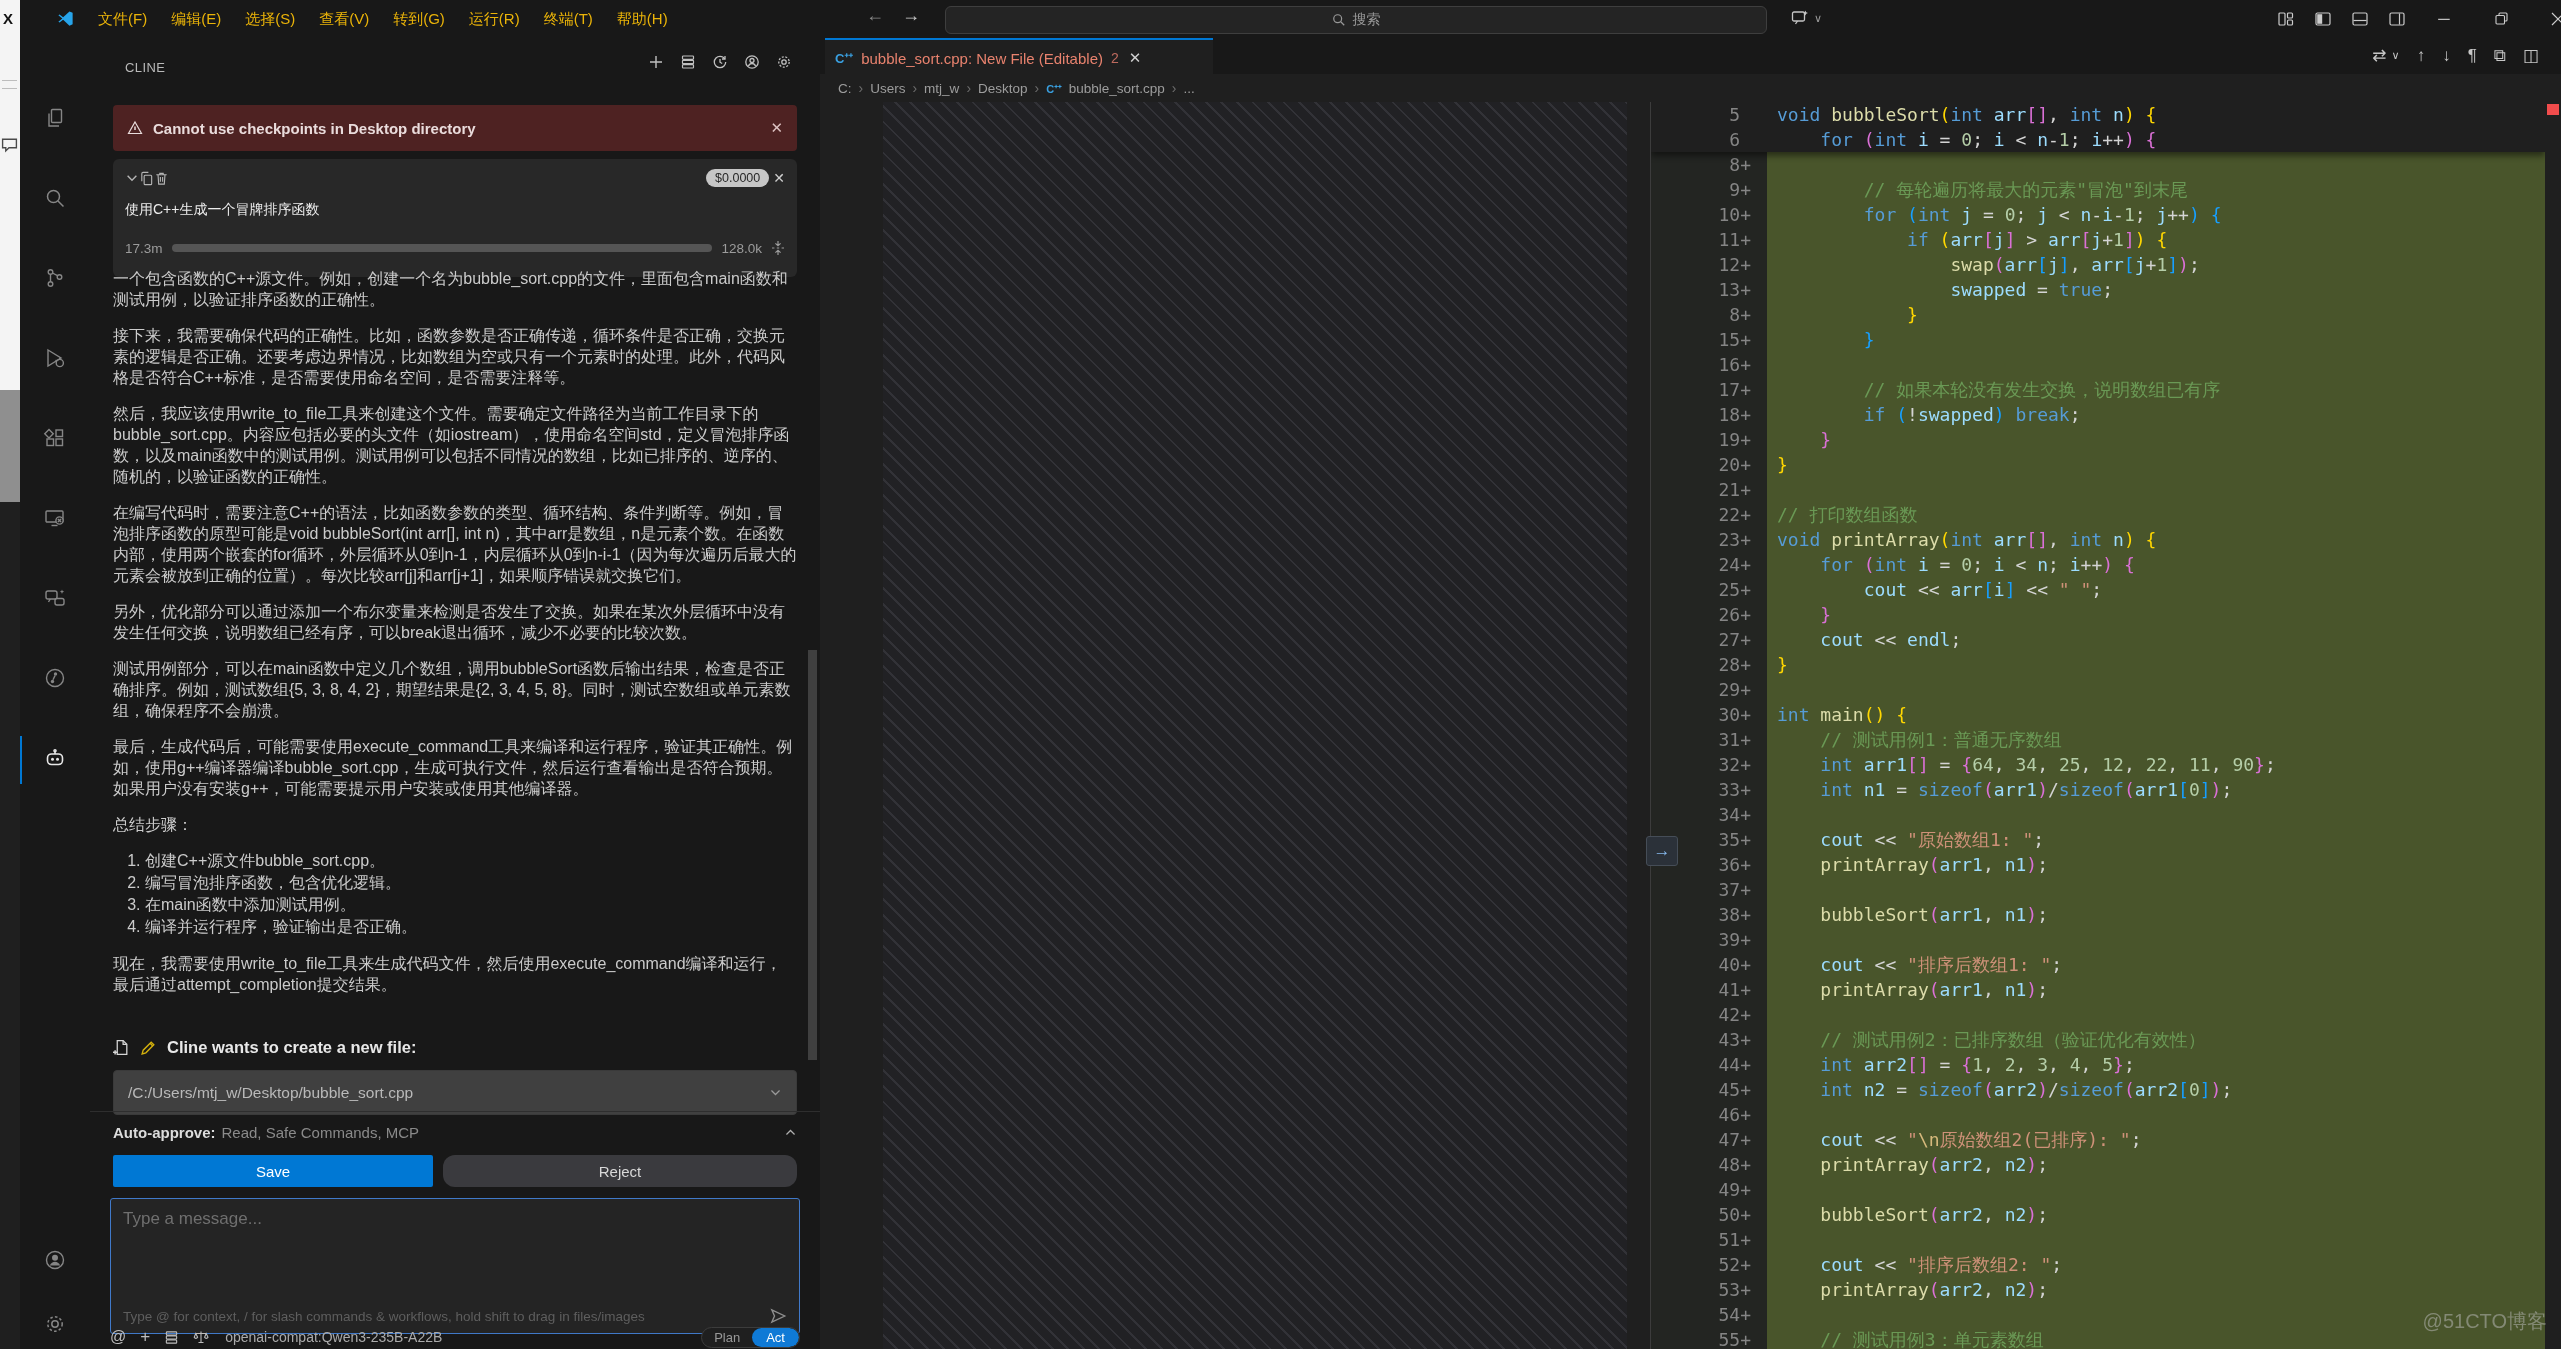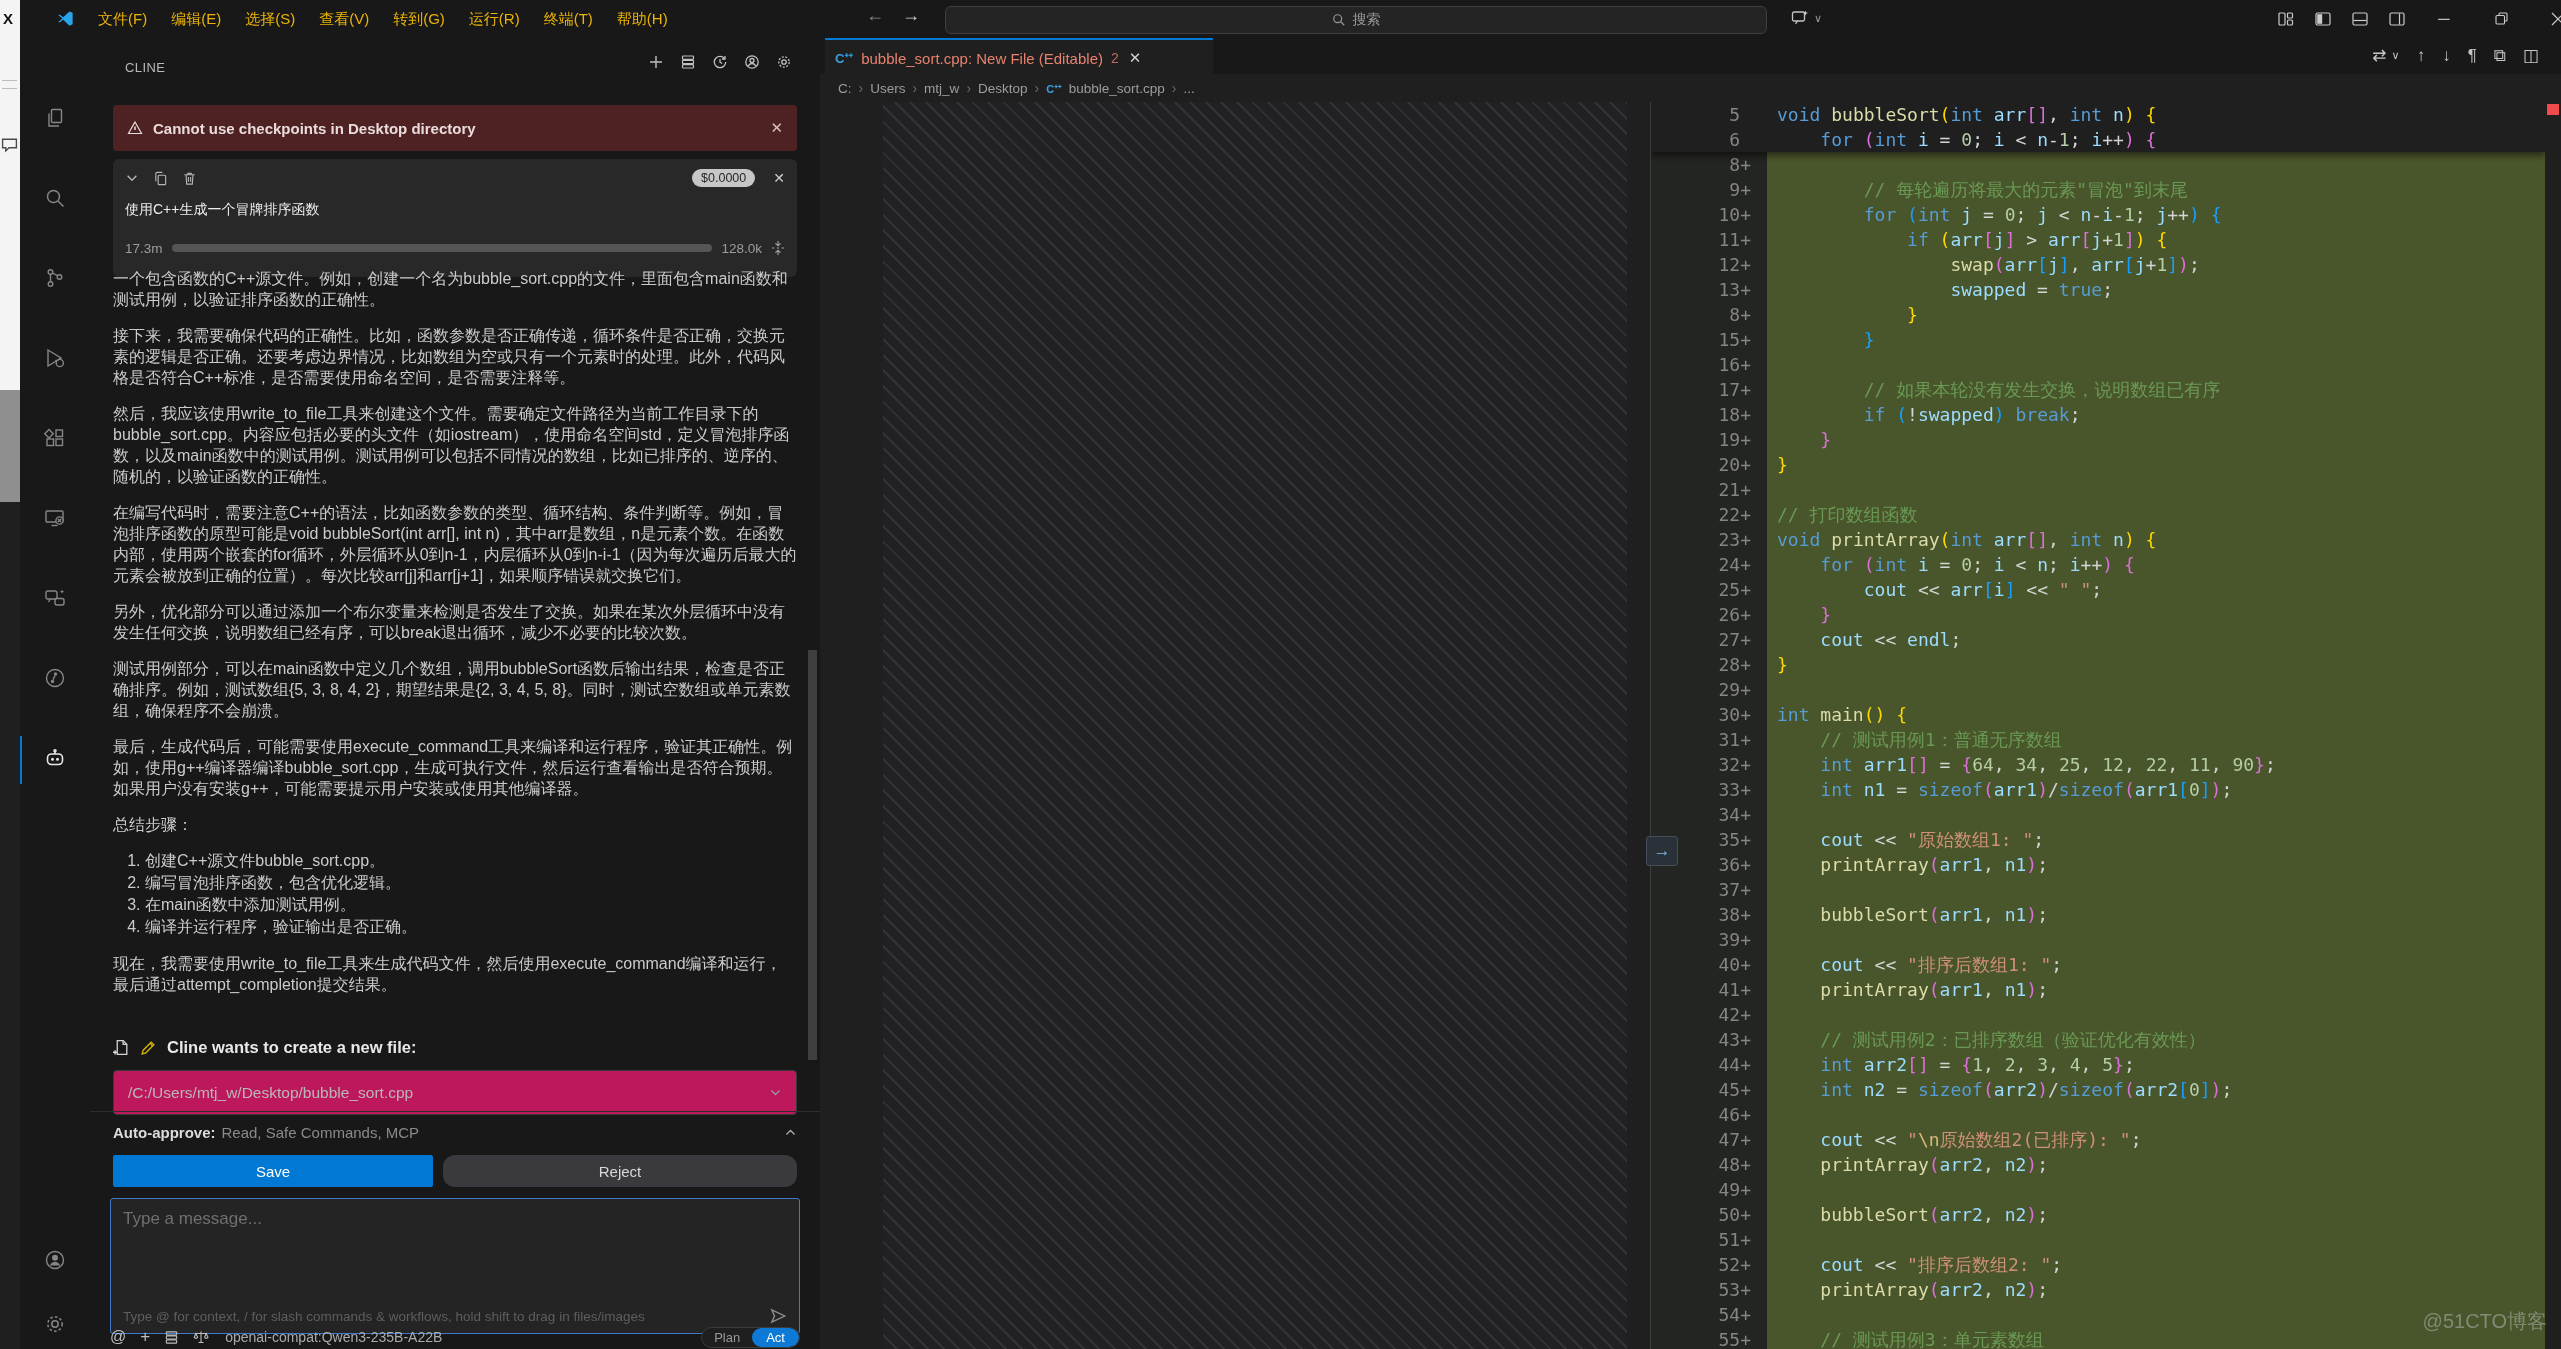--- a/index.html
+++ b/index.html
@@ -33,32 +33,32 @@
   #act-indicator{position:absolute;left:0;width:2px;height:48px;background:#0078d4}
 
   
   #cline-panel{position:absolute;left:90px;top:38px;width:730px;bottom:0;background:#181818;border-right:1px solid #2b2b2b;overflow:hidden}
   #cline-header{position:absolute;left:0;top:0;right:0;height:58px;display:flex;align-items:center}
   #cline-title{margin-left:35px;font-size:13px;letter-spacing:.4px;color:#b9b9b9}
   #cline-header-icons{position:absolute;right:28px;top:16px;display:flex;gap:16px;color:#c0c0c0;align-items:center}
   #cline-error{position:absolute;left:23px;right:23px;top:67px;height:46px;background:#4e2222;border-radius:4px;display:flex;align-items:center;padding:0 14px;gap:10px;color:#eadcdc;font-size:15px;font-weight:bold}
   #cline-error .close-x{margin-left:auto;font-weight:normal;color:#ddc2c2;font-size:15px}
   #task-card{position:absolute;left:23px;right:23px;top:121px;height:98px;background:#282828;border-radius:6px;padding:10px 12px}
-  #task-row1{display:flex;align-items:center;gap:14px;color:#b5b5b5}
+  #task-row1{display:flex;align-items:center;color:#b5b5b5}
   #task-cost{margin-left:auto;background:#c6c6c6;color:#282828;border-radius:10px;font-size:12.5px;padding:2px 9px}
   #task-close{color:#cfcfcf;font-size:14px;margin-left:4px}
   #task-title{margin-top:14px;color:#ececec;font-size:14px;white-space:nowrap;overflow:hidden}
   #task-progress{display:flex;align-items:center;gap:9px;margin-top:21px;color:#9c9c9c;font-size:13.5px}
   #task-bar{flex:1;height:8px;border-radius:4px;background:#555555}
   #thinking{position:absolute;left:23px;right:23px;top:230px;height:746px;overflow:hidden;color:#cbcbcb;font-size:16px;line-height:21px}
   #thinking p{margin:0 0 15px 0}
   #thinking ol{margin:0 0 15px 0;padding-left:32px}
   #thinking li{line-height:22px}
   #tool-row{position:absolute;left:23px;top:1000px;display:flex;align-items:center;gap:10px;color:#e8e8e8;font-size:16.5px;font-weight:bold}
-  #tool-path{position:absolute;left:23px;right:23px;top:1032px;height:43px;background:#be185d;border:1px solid #3a3a3a;border-radius:4px;display:flex;align-items:center;padding:0 14px;color:#b9b9b9;font-size:15.5px}
+  #tool-path{position:absolute;left:23px;right:23px;top:1032px;height:43px;background:#404040;border:1px solid #3a3a3a;border-radius:4px;display:flex;align-items:center;padding:0 14px;color:#b9b9b9;font-size:15.5px}
   #tool-path .chev{margin-left:auto;color:#9a9a9a}
   #auto-approve{position:absolute;left:0;right:0;top:1073px;height:40px;border-top:1px solid #2e2e2e;display:flex;align-items:center;padding:0 23px;font-size:15px}
   #auto-approve b{color:#dcdcdc;font-weight:bold}
   #auto-approve span.val{color:#8a8a8a;margin-left:6px}
   #auto-approve .chev{margin-left:auto;color:#b0b0b0}
   #btn-save{position:absolute;left:23px;top:1117px;width:320px;height:32px;background:#0078d4;border-radius:2px;color:#ffffff;font-size:15px;display:flex;align-items:center;justify-content:center}
   #btn-reject{position:absolute;left:353px;top:1117px;width:354px;height:32px;background:#3a3a3e;border-radius:12px;color:#d8d8d8;font-size:15px;display:flex;align-items:center;justify-content:center}
   #chat-input{position:absolute;left:20px;right:20px;top:1160px;height:114px;background:#242424;border:1px solid #4079c9;border-radius:3px;padding:10px 12px}
   #chat-placeholder{color:#6f6f6f;font-size:17px}
   #chat-hint{position:absolute;left:12px;bottom:9px;right:44px;color:#5e5e5e;font-size:13.5px;white-space:nowrap;overflow:hidden}

